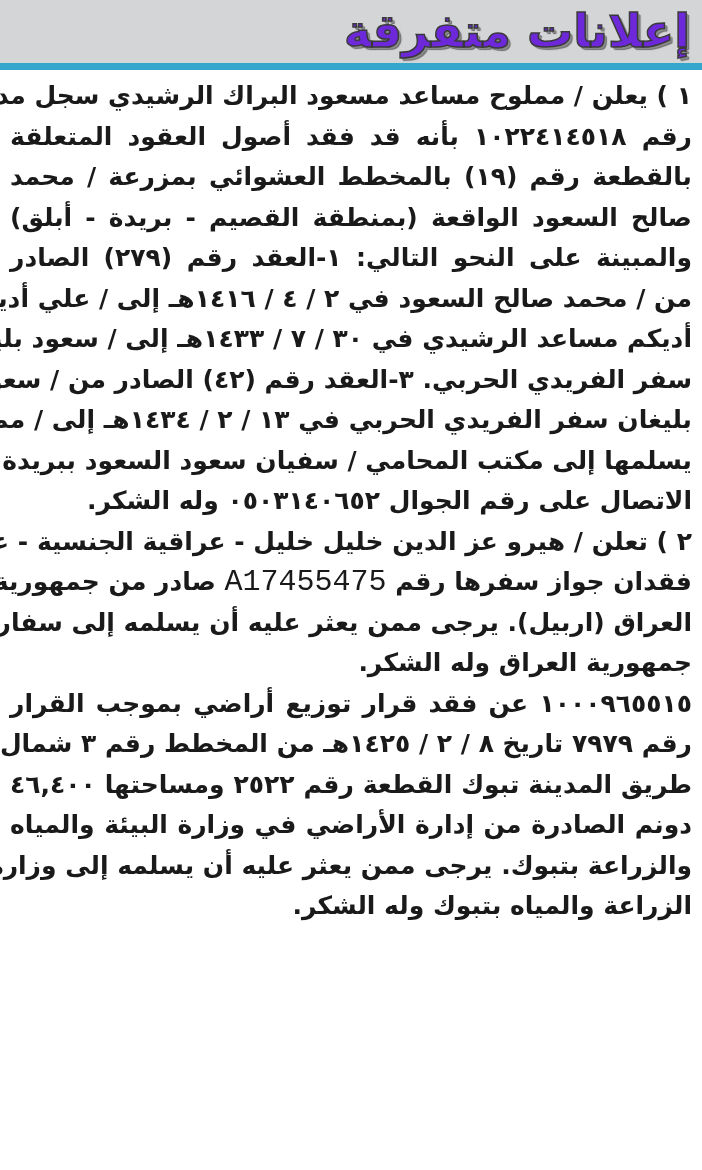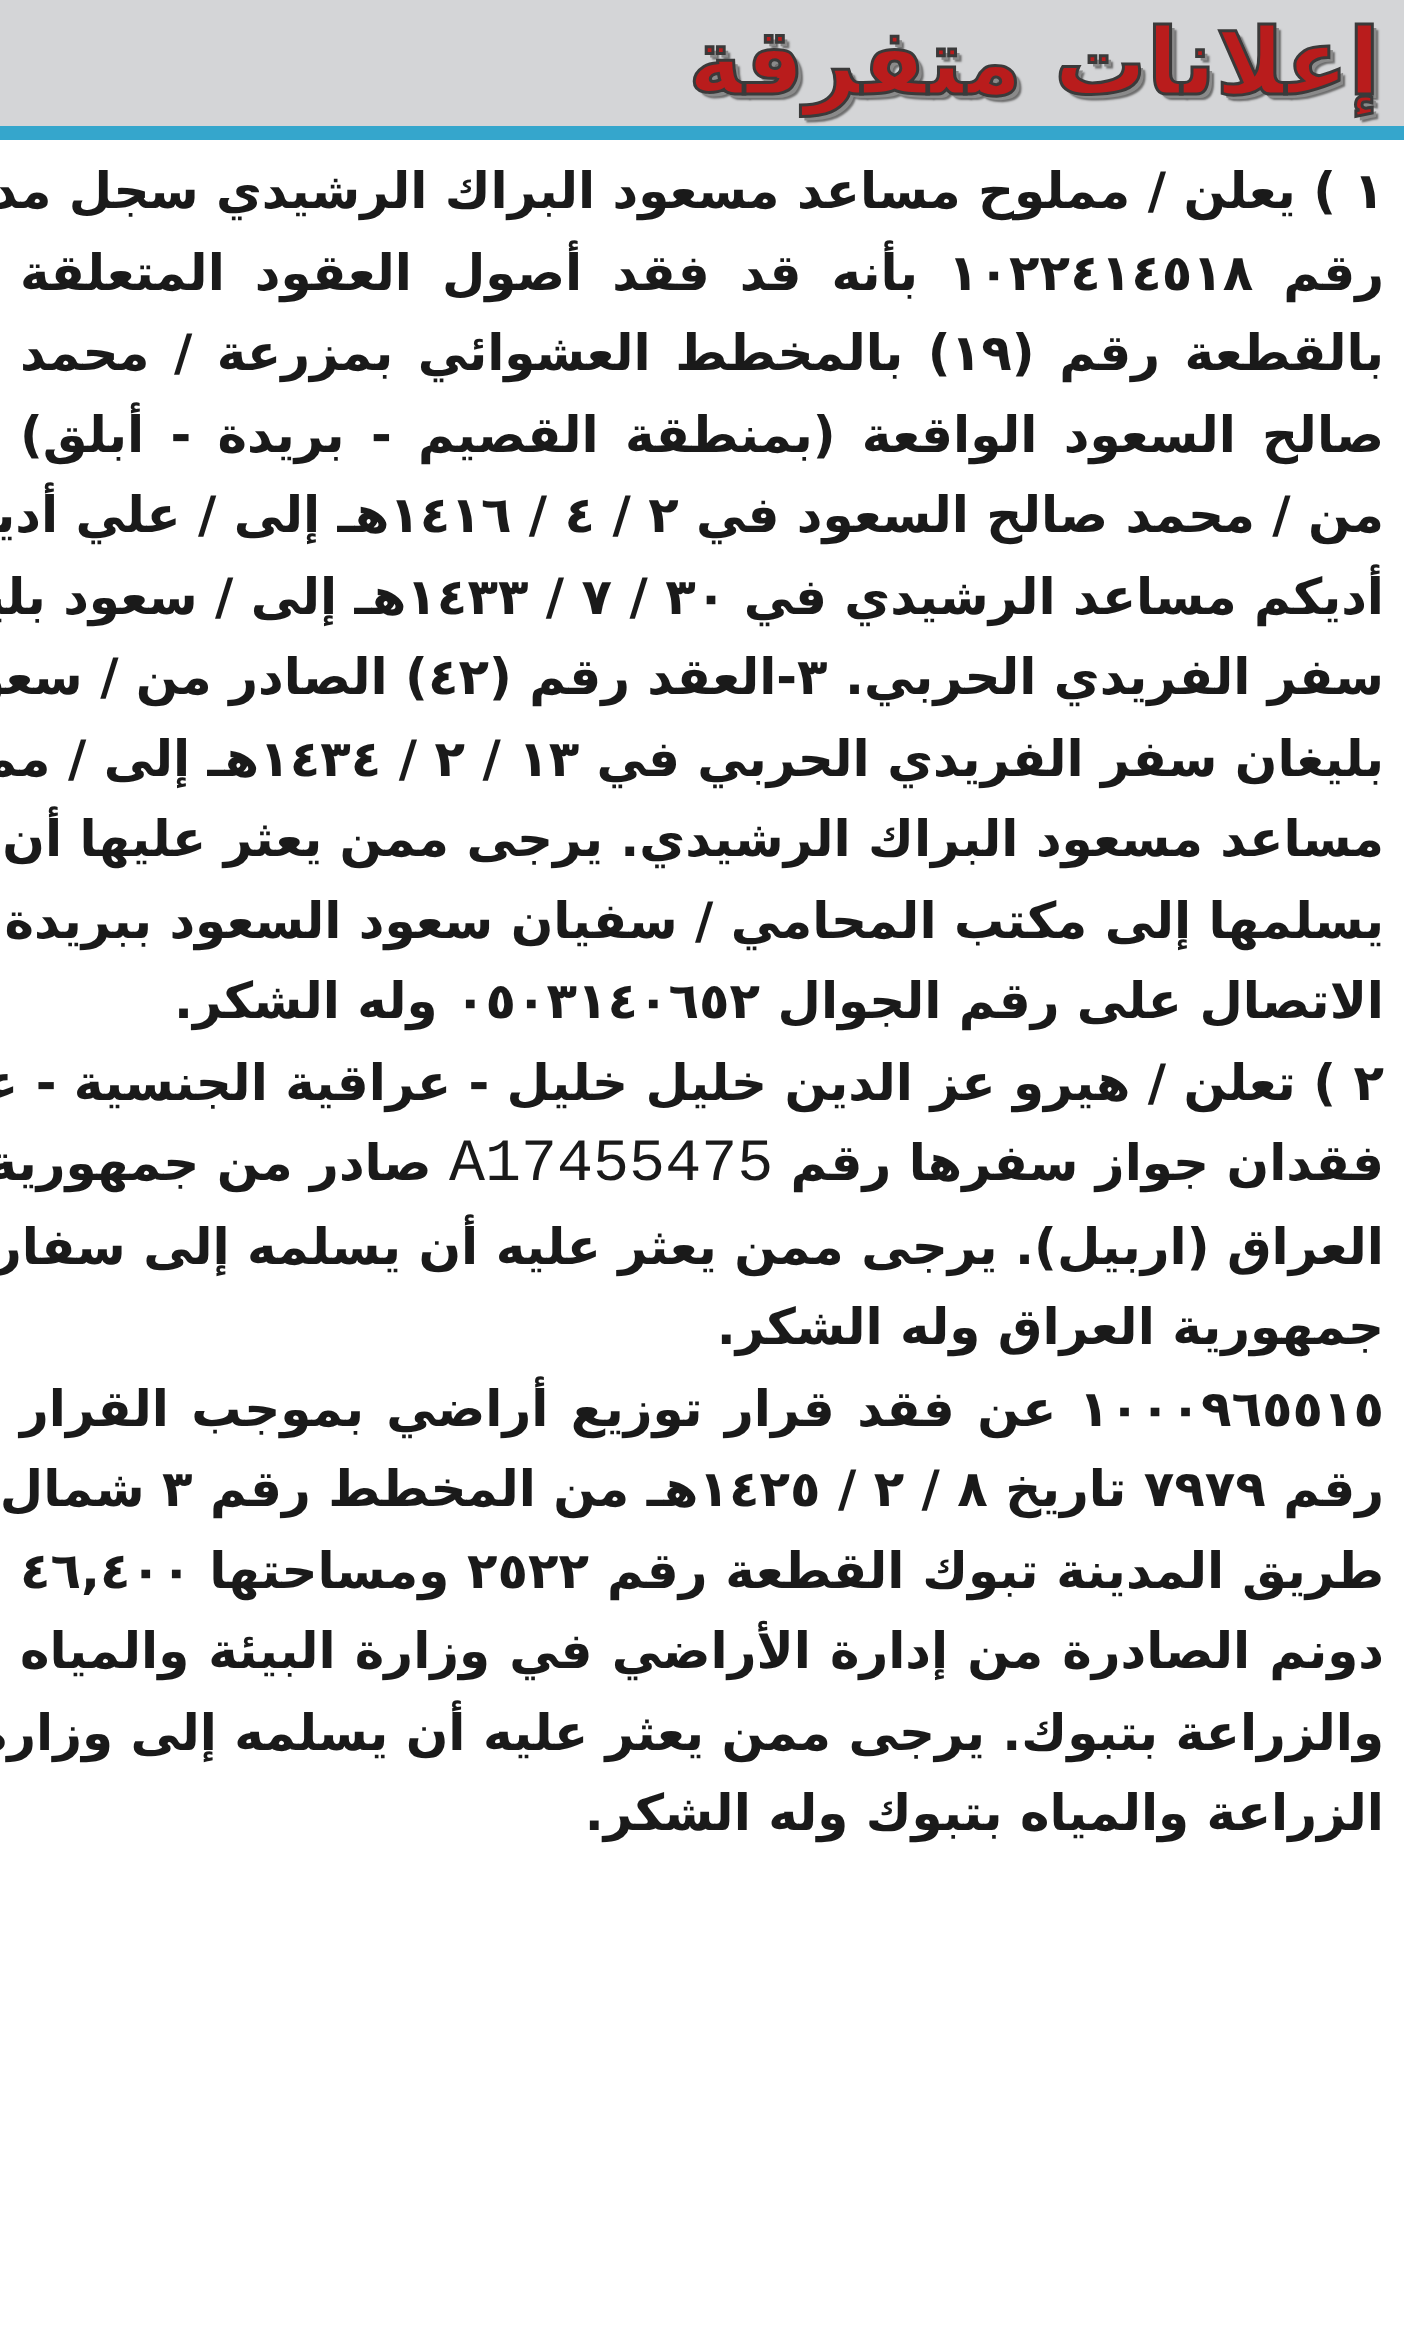--- a/index.html
+++ b/index.html
@@ -12,21 +12,21 @@
     position: relative;
     height: 63px;
     background: #d4d5d7;
   }
   .header-title {
     position: absolute; right: 12px; top: 0px;
     font-family: "DejaVu Sans", sans-serif;
     font-weight: bold;
     font-size: 46px;
     line-height: 62px;
-    color: #b91c1c;
+    color: #6d28d9;
     direction: rtl;
     -webkit-text-stroke: 1.5px #3a3a3a;
     text-shadow: 2px 2px 0 #8a8a8a, 3px 3px 1px #6d6d6d;
     letter-spacing: 0px;
   }
   .header-stripe {
     height: 7px;
     background: #35a6cc;
   }
   .content {
@@ -67,25 +67,25 @@
 </div>
 <div class="header-stripe"></div>
 
 <div class="content">
 
   <div class="ad ad1">
     <span class="line">١ ) يعلن / مملوح مساعد مسعود البراك الرشيدي سجل مدني</span>
     <span class="line">رقم ١٠٢٢٤١٤٥١٨ بأنه قد فقد أصول العقود المتعلقة</span>
     <span class="line">بالقطعة رقم (١٩) بالمخطط العشوائي بمزرعة / محمد</span>
     <span class="line">صالح السعود الواقعة (بمنطقة القصيم - بريدة - أبلق)</span>
+    <span class="line">والمبينة على النحو التالي: ١-العقد رقم (٢٧٩) الصادر</span>
     <span class="line">من / محمد صالح السعود في ٢ / ٤ / ١٤١٦هـ إلى / علي أديكم</span>
     <span class="line">أديكم مساعد الرشيدي في ٣٠ / ٧ / ١٤٣٣هـ إلى / سعود بليغان</span>
     <span class="line">سفر الفريدي الحربي. ٣-العقد رقم (٤٢) الصادر من / سعود</span>
     <span class="line">بليغان سفر الفريدي الحربي في ١٣ / ٢ / ١٤٣٤هـ إلى / مملوح</span>
-    <span class="line">مساعد مسعود البراك الرشيدي. يرجى ممن يعثر عليها أن</span>
     <span class="line">يسلمها إلى مكتب المحامي / سفيان سعود السعود ببريدة أو</span>
     <span class="line last">الاتصال على رقم الجوال ٠٥٠٣١٤٠٦٥٢ وله الشكر.</span>
   </div>
 
   <div class="ad">
     <span class="line">٢ ) تعلن / هيرو عز الدين خليل خليل - عراقية الجنسية - عن</span>
     <span class="line">
       <span>فقدان جواز سفرها رقم</span>
       <span class="passport">A17455475</span>
       <span>صادر من جمهورية</span>

